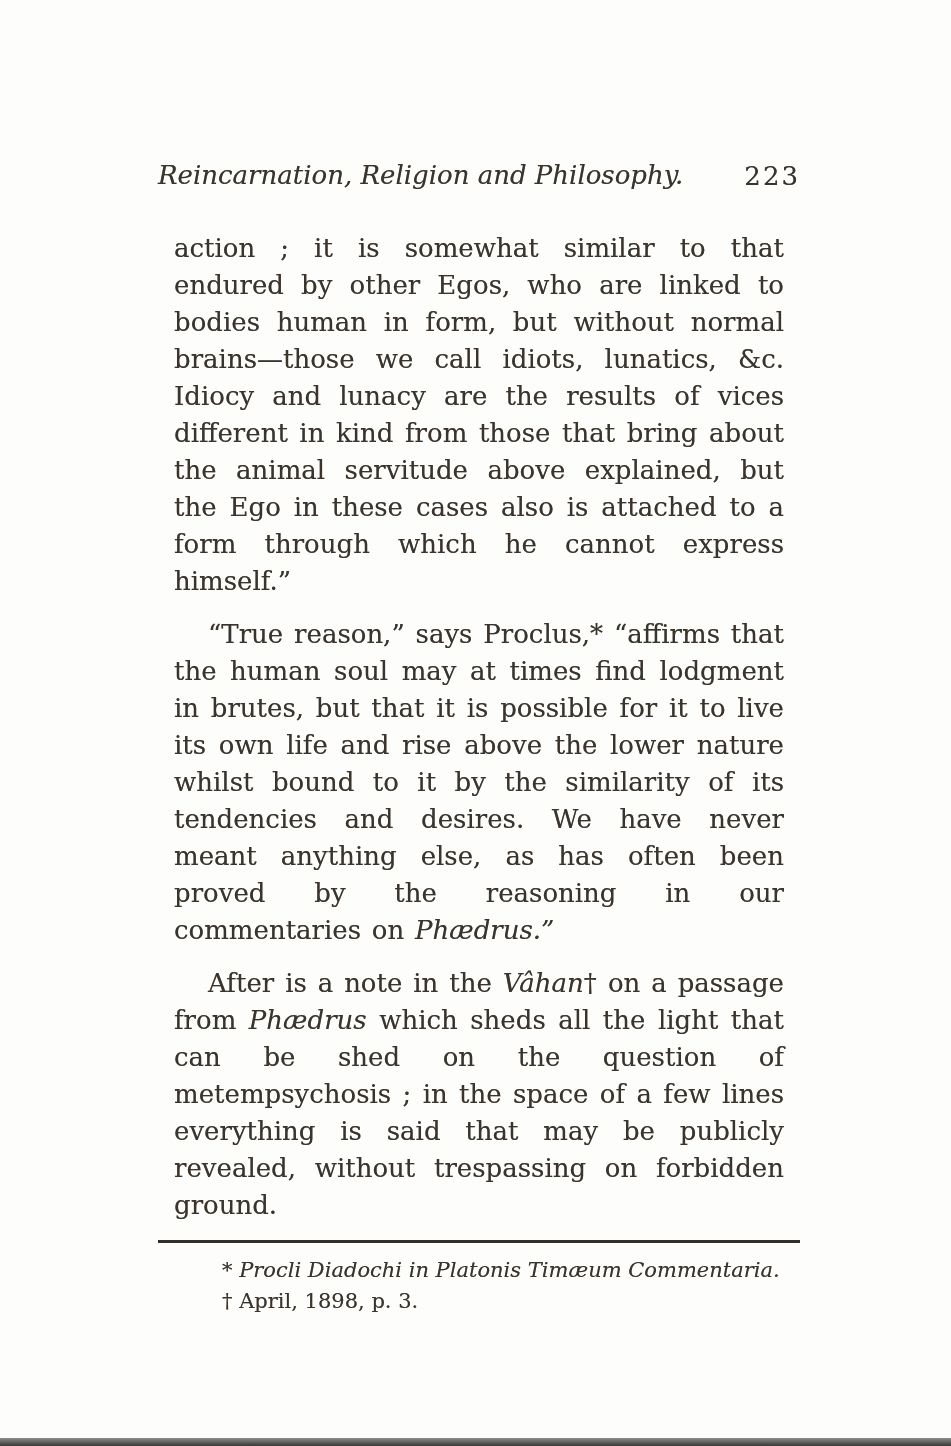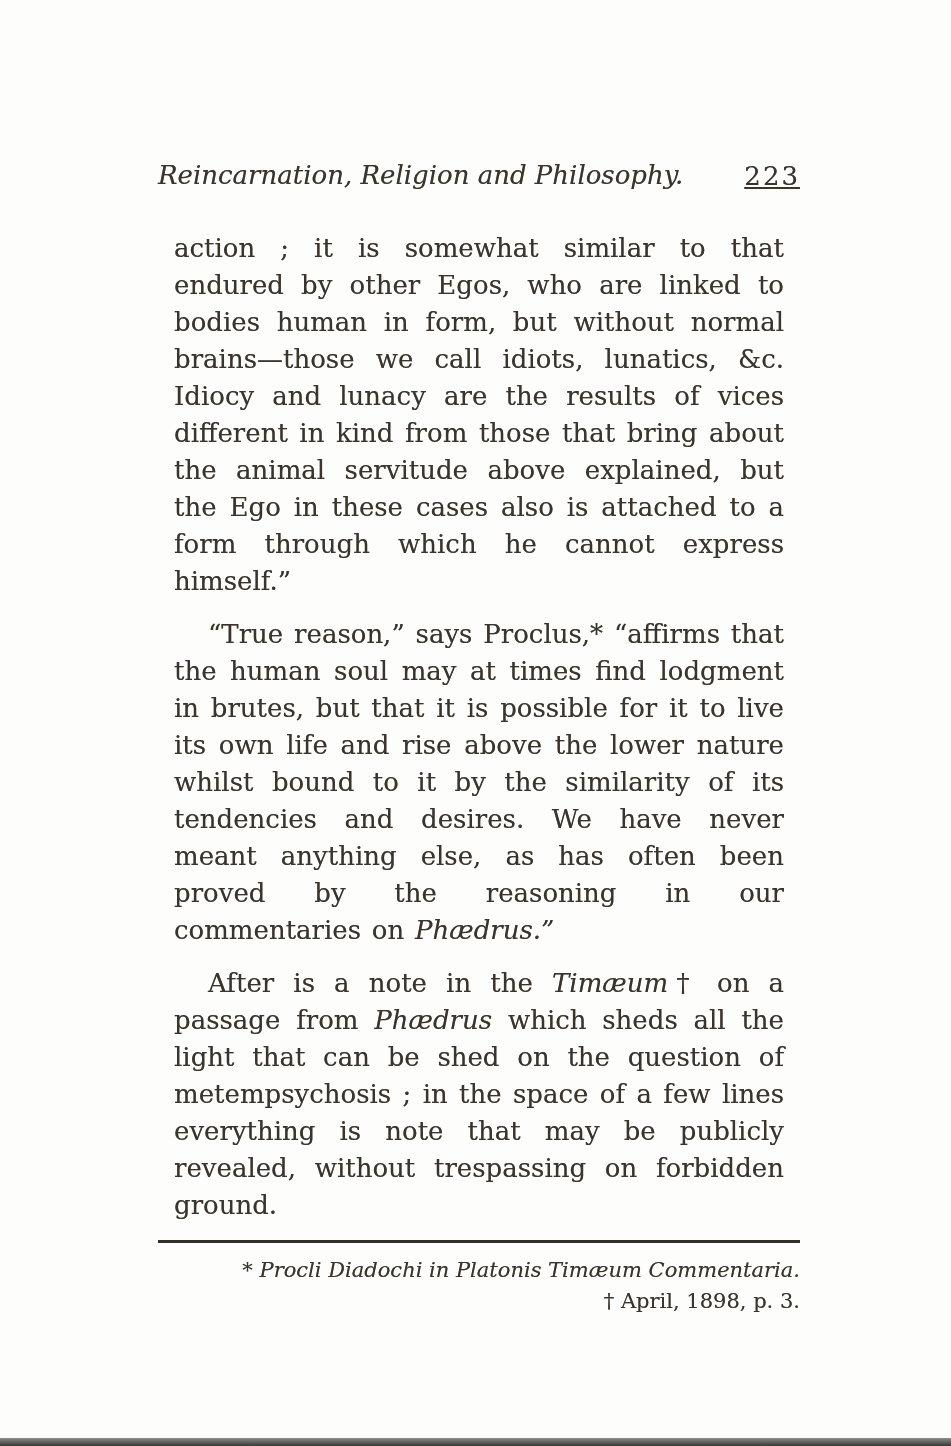--- a/index.html
+++ b/index.html
@@ -30,21 +30,20 @@
     text-align: left;
     margin-bottom: 40px;
     white-space: nowrap;
   }
   .header .pagenum {
     position: absolute;
     right: 0;
     top: 1px;
     font-style: normal;
     letter-spacing: 2px;
-    text-decoration: underline;
   }
   .body, .header, .footnotes {
     text-shadow: 0 0 0.6px rgba(58, 52, 44, 0.55);
   }
   .body {
     font-size: 26px;
     line-height: 37px;
     text-align: justify;
     word-spacing: 2.5px;
   }
@@ -54,21 +53,21 @@
   .footnote-rule {
     height: 3px;
     background: #332e27;
     margin-top: 16px;
   }
   .footnotes {
     margin-top: 12px;
     padding-left: 64px;
     font-size: 21px;
     line-height: 31px;
-    text-align: right;
+    text-align: left;
   }
   .footnote { margin: 0; }
   .page-edge {
     position: absolute;
     left: 0;
     right: 0;
     bottom: 0;
     height: 8px;
     background: linear-gradient(#8d8d8b, #383836);
   }
@@ -78,21 +77,21 @@
 
 <div class="page">
   <div class="content">
     <div class="header">
       <span class="title">Reincarnation, Religion and Philosophy.</span>
       <span class="pagenum">223</span>
     </div>
     <div class="body">
         <p class="para"><span>action ; it is somewhat similar to that endured by other Egos, who are linked to bodies human in form, but without normal brains—those we call idiots, lunatics, &amp;c.  Idiocy and lunacy are the results of vices different in kind from those that bring about the animal servitude above explained, but the Ego in these cases also is attached to a form through which he cannot express himself.”</span></p>
         <p class="para indent"><span>“True reason,” says Proclus,* “affirms that the human soul may at times find lodgment in brutes, but that it is possible for it to live its own life and rise above the lower nature whilst bound to it by the similarity of its tendencies and desires.  We have never meant anything else, as has often been proved by the reasoning in our commentaries on </span><span class="italic">Phædrus.”</span></p>
-        <p class="para indent"><span>After is a note in the </span><span class="italic">Timæum</span><span>† on a passage from </span><span class="italic">Phædrus</span><span> which sheds all the light that can be shed on the question of metempsychosis ; in the space of a few lines everything is note that may be publicly revealed, without trespassing on forbidden ground.</span></p>
+        <p class="para indent"><span>After is a note in the </span><span class="italic">Vâhan</span><span>† on a passage from </span><span class="italic">Phædrus</span><span> which sheds all the light that can be shed on the question of metempsychosis ; in the space of a few lines everything is said that may be publicly revealed, without trespassing on forbidden ground.</span></p>
       </div>
     <div class="footnote-rule"></div>
     <div class="footnotes">
         <div class="footnote"><span>* </span><span class="italic">Procli Diadochi in Platonis Timæum Commentaria.</span></div>
         <div class="footnote"><span>† April, 1898, p. 3.</span></div>
       </div>
   </div>
   <div class="page-edge"></div>
 </div>
 

